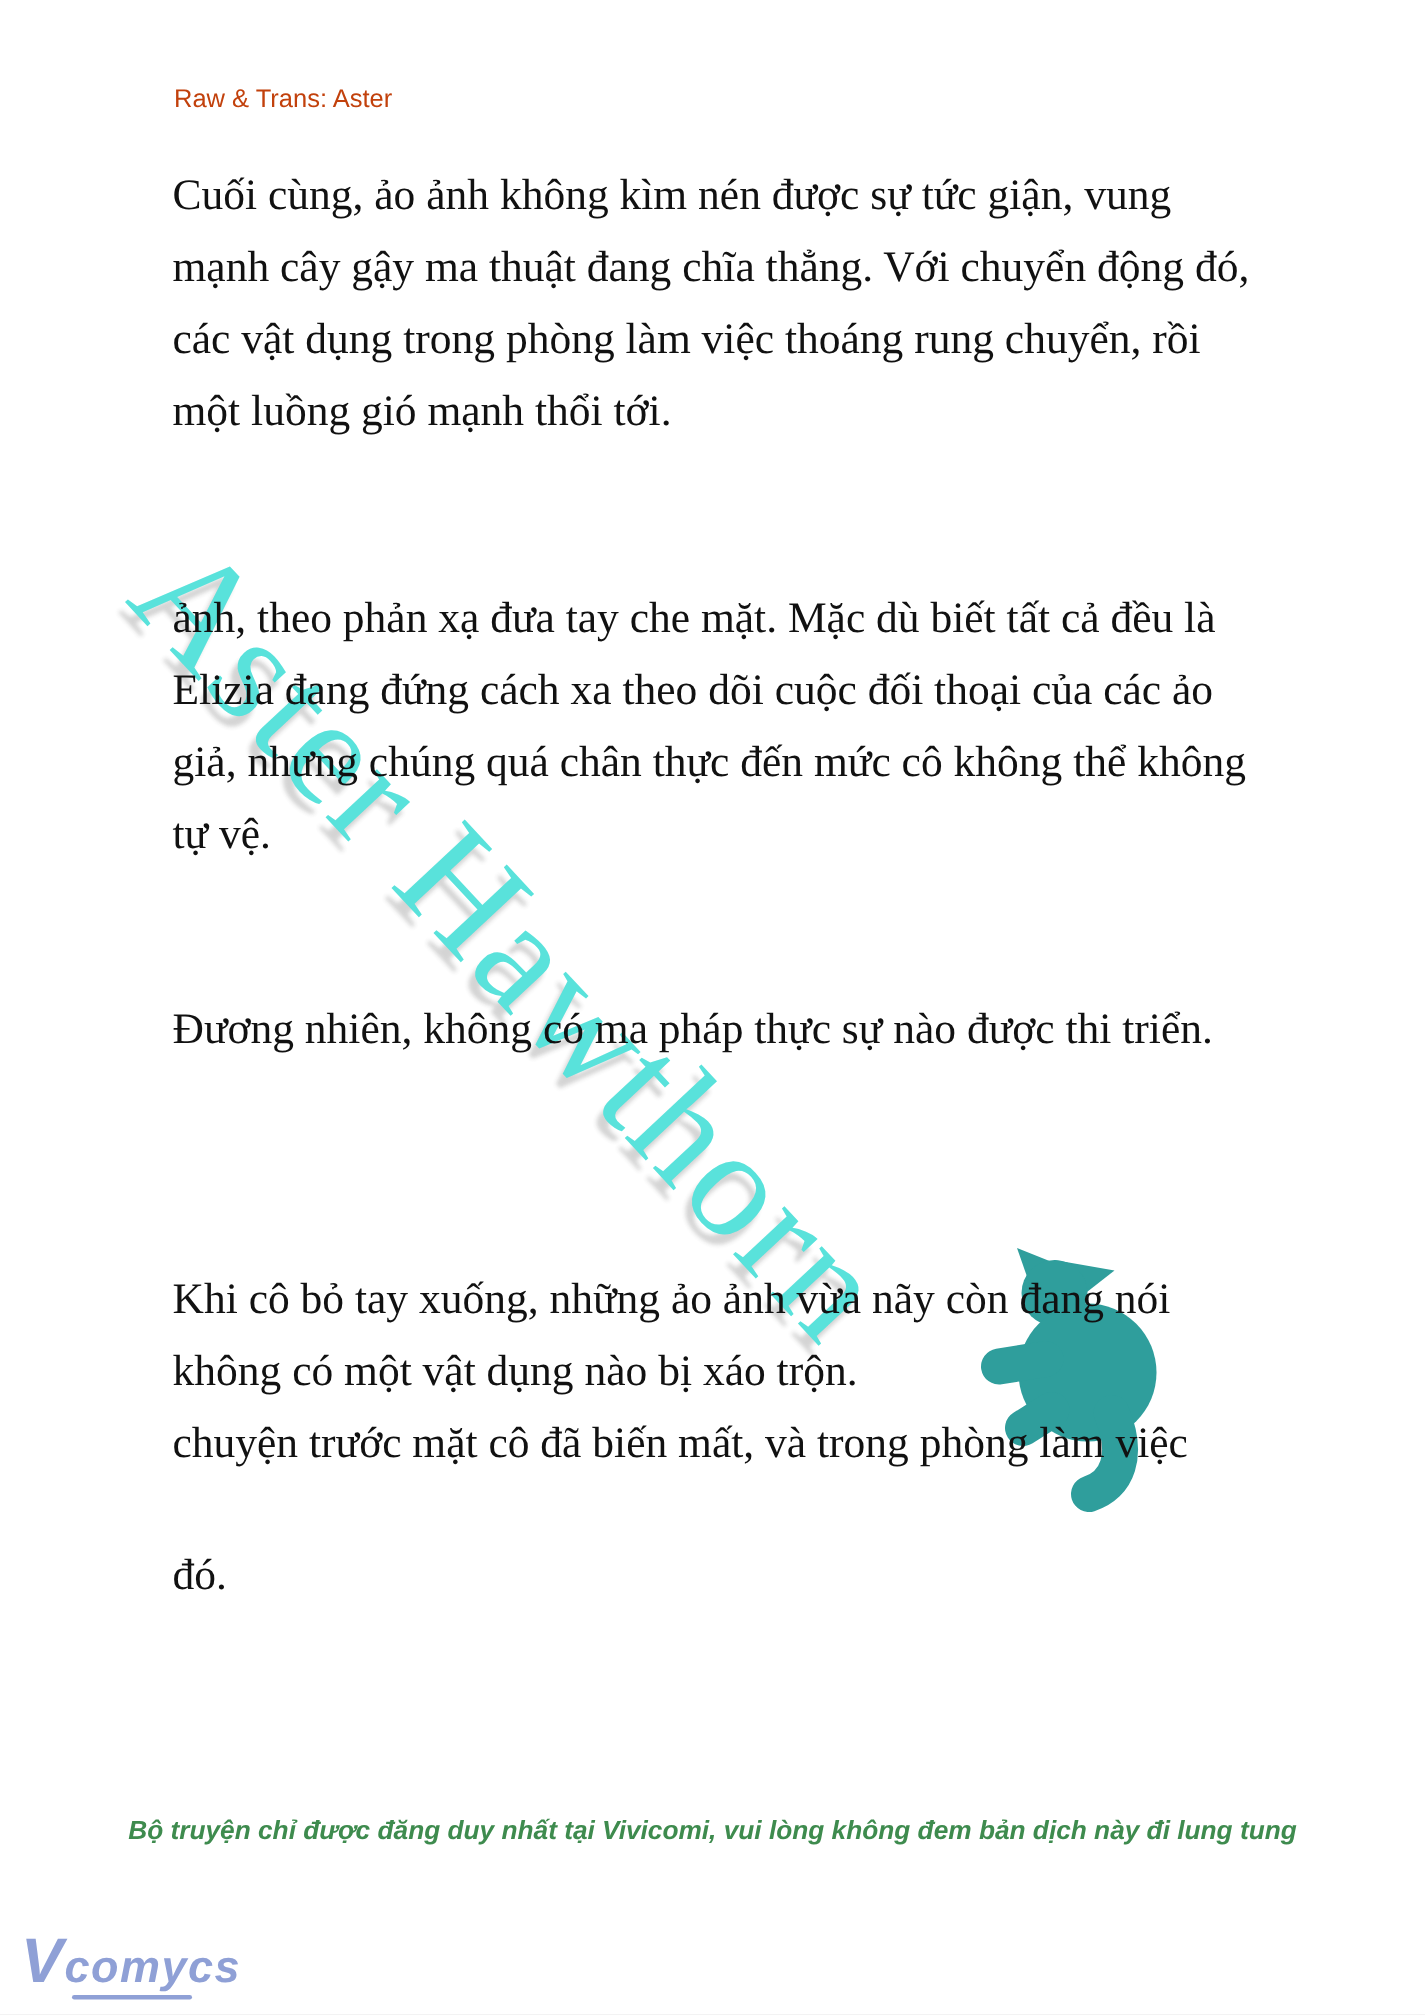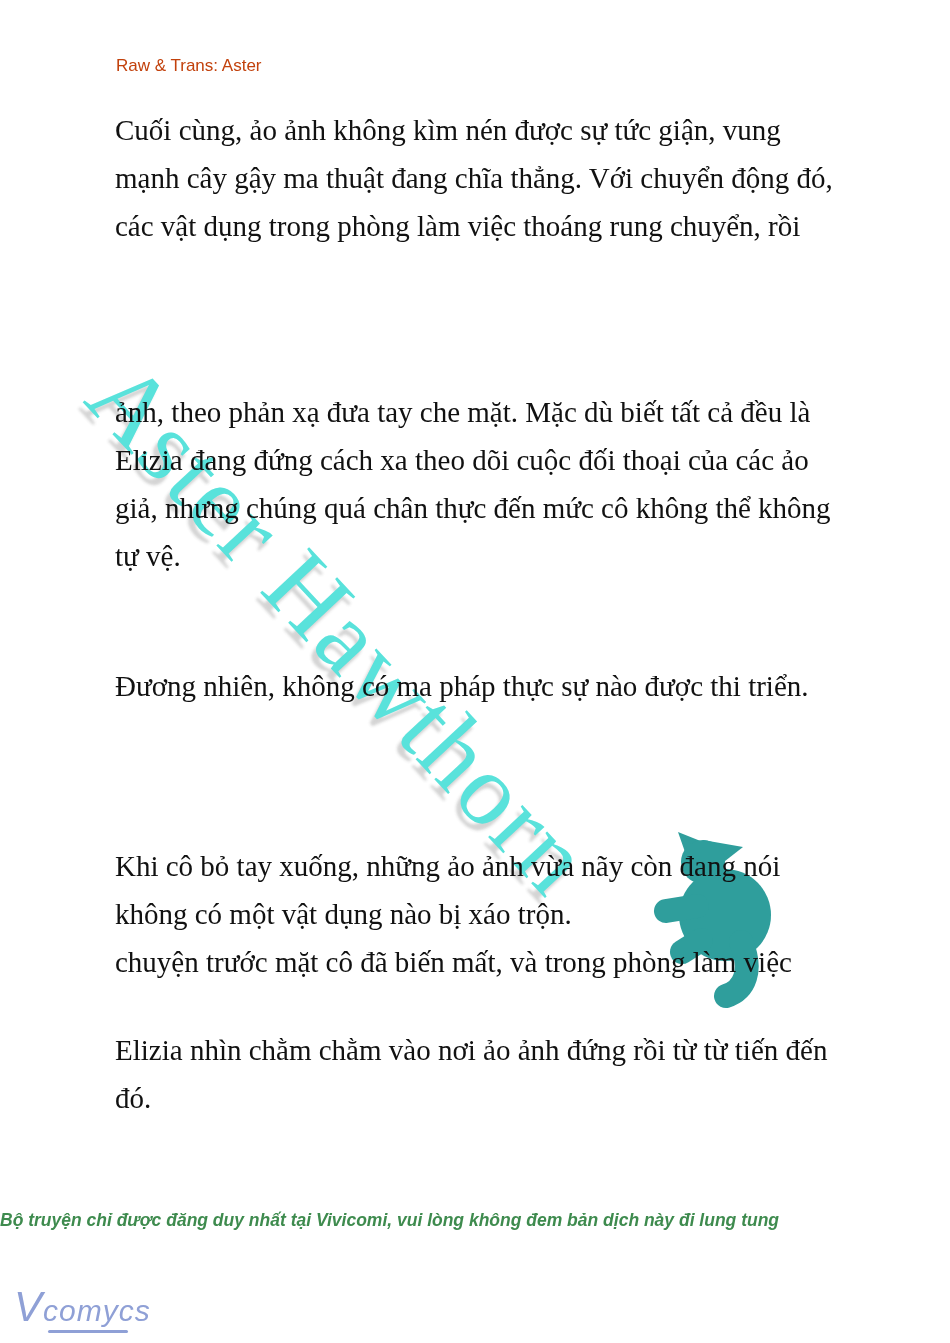--- a/index.html
+++ b/index.html
@@ -75,38 +75,39 @@
   #para-3 { top: 662px; }
   #para-4 { top: 796px; margin-top: 46px; }
   #para-5 { top: 1026px; }
 
   
   .footer-notice {
     position: absolute;
     left: 0;
     top: 1206px;
     width: 950px;
+    text-align: center;
     z-index: 2;
     font-family: "Liberation Sans", "DejaVu Sans", sans-serif;
     font-style: italic;
     font-weight: bold;
     font-size: 17.5px;
     line-height: 29px;
     color: #3e8b4e;
   }
 
   
   .vcomycs-logo {
     position: absolute;
     left: 14px;
     top: 1286px;
     z-index: 2;
     font-family: "Liberation Sans", "DejaVu Sans", sans-serif;
     font-style: italic;
-    font-weight: normal;
+    font-weight: bold;
     color: #8fa0d6;
     letter-spacing: 1px;
     line-height: 1;
     white-space: nowrap;
   }
   .vcomycs-logo .logo-v { font-size: 42px; }
   .vcomycs-logo .logo-rest { font-size: 30px; }
   .vcomycs-logo .logo-underline {
     display: block;
     width: 80px;
@@ -145,41 +146,41 @@
   <div class="content">
 
     <div class="header-credit">Raw &amp; Trans: Aster</div>
 
     <div class="body-text">
 
       <p class="para" id="para-1">
         <span class="line">Cuối cùng, ảo ảnh không kìm nén được sự tức giận, vung</span>
         <span class="line">mạnh cây gậy ma thuật đang chĩa thẳng. Với chuyển động đó,</span>
         <span class="line">các vật dụng trong phòng làm việc thoáng rung chuyển, rồi</span>
+        <span class="line">một luồng gió mạnh thổi tới.</span>
       </p>
 
       <p class="para" id="para-2">
         <span class="line">ảnh, theo phản xạ đưa tay che mặt. Mặc dù biết tất cả đều là</span>
         <span class="line">Elizia đang đứng cách xa theo dõi cuộc đối thoại của các ảo</span>
         <span class="line">giả, nhưng chúng quá chân thực đến mức cô không thể không</span>
         <span class="line">tự vệ.</span>
       </p>
 
       <p class="para" id="para-3">
         <span class="line">Đương nhiên, không có ma pháp thực sự nào được thi triển.</span>
       </p>
 
       <p class="para" id="para-4">
         <span class="line">Khi cô bỏ tay xuống, những ảo ảnh vừa nãy còn đang nói</span>
         <span class="line">không có một vật dụng nào bị xáo trộn.</span>
         <span class="line">chuyện trước mặt cô đã biến mất, và trong phòng làm việc</span>
       </p>
 
       <p class="para" id="para-5">
-        <span class="line">Elizia nhìn chằm chằm vào nơi ảo ảnh đứng rồi từ từ tiến đến</span>
         <span class="line">đó.</span>
       </p>
 
     </div>
 
     <div class="footer-notice">
       <div>Bộ truyện chỉ được đăng duy nhất tại Vivicomi, vui lòng không đem bản dịch này đi lung tung</div>
     </div>
 
     <div class="vcomycs-logo">

